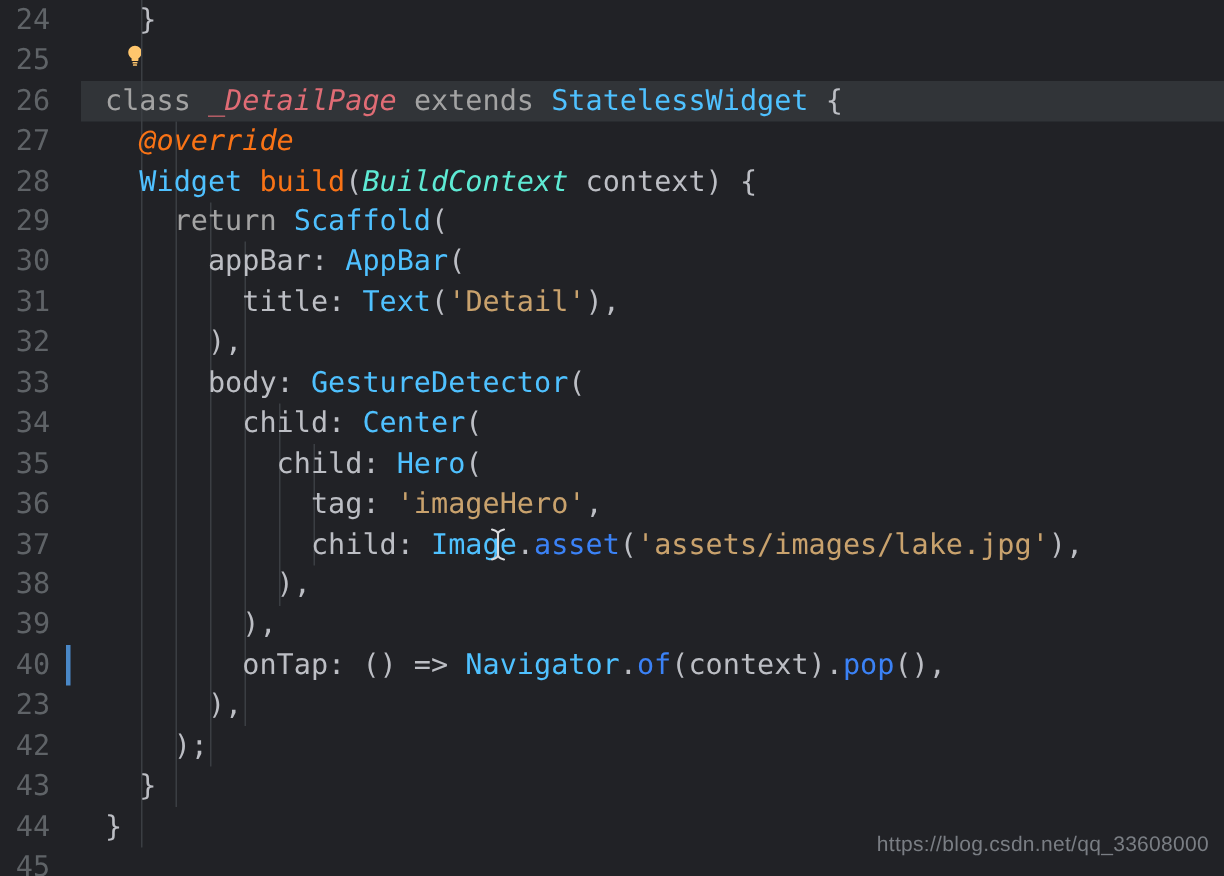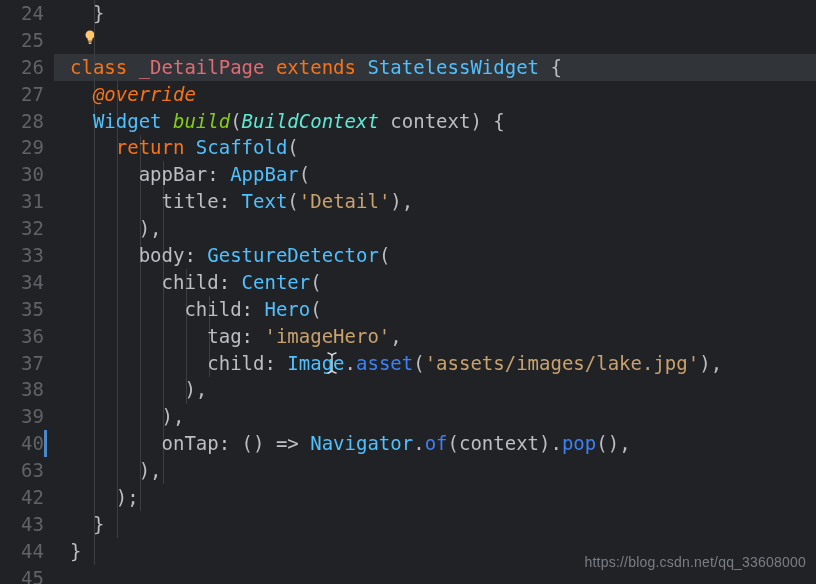--- a/index.html
+++ b/index.html
@@ -24,21 +24,21 @@
     position: absolute;
     left: 0; top: 0;
     width: 54px;
     height: 100%;
     background: #212226;
     padding-top: 0px;
   }
   .ln {
     display: block;
     height: 26.9px;
-    text-align: right;
+    text-align: center;
     padding-right: 10px;
     color: #5f6367;
     font-variant-numeric: tabular-nums;
     user-select: none;
   }
   .bulb {
     position: absolute;
     left: 80px;
     top: 26.9px; 
     width: 20px; height: 20px;
@@ -59,23 +59,23 @@
   .highlight-line {
     position: absolute;
     left: 54px;
     right: 0;
     height: 26.9px;
     background: #313438;
     z-index: 0;
   }
   .code .row { position: relative; z-index: 1; }
   
-  .kw   { color: #f97316; }  
-  .privcls { color: #e06c75; } 
-  .func { color: #84cc16; font-style: italic; }  
+  .kw   { color: #a3a3a3; }  
+  .privcls { color: #e06c75; font-style: italic; } 
+  .func { color: #f97316; }  
   .meth { color: #3b82f6; }                      
   .anno { color: #f97316; font-style: italic; }  
   .str  { color: #c9a26d; }                      
   .punct{ color: #bcbec4; }
   .arrow{ color: #bcbec4; }
   .paramtype { color: #5eead4; font-style: italic;}  
   .wid  { color: #4fc1ff; }  
   .cursor-caret {
     position:absolute;
     width: 12px;
@@ -134,21 +134,21 @@
       <span class="ln">31</span>
       <span class="ln">32</span>
       <span class="ln">33</span>
       <span class="ln">34</span>
       <span class="ln">35</span>
       <span class="ln">36</span>
       <span class="ln">37</span>
       <span class="ln">38</span>
       <span class="ln">39</span>
       <span class="ln">40</span>
-      <span class="ln">63</span>
+      <span class="ln">23</span>
       <span class="ln">42</span>
       <span class="ln">43</span>
       <span class="ln">44</span>
       <span class="ln">45</span>
     </div>
 
   <div class="bulb">
     <svg width="16" height="16" viewBox="0 0 16 16" fill="none">
       <path d="M8 1.5c-2.5 0-4.5 2-4.5 4.5 0 1.6.9 3 2.2 3.8v1.4c0 .3.2.5.5.5h3.6c.3 0 .5-.2.5-.5V9.8c1.3-.8 2.2-2.2 2.2-3.8C12.5 3.5 10.5 1.5 8 1.5z" fill="#ffc66d"></path>
       <rect x="6.3" y="12.3" width="3.4" height="1.1" rx=".4" fill="#ffc66d"></rect>

